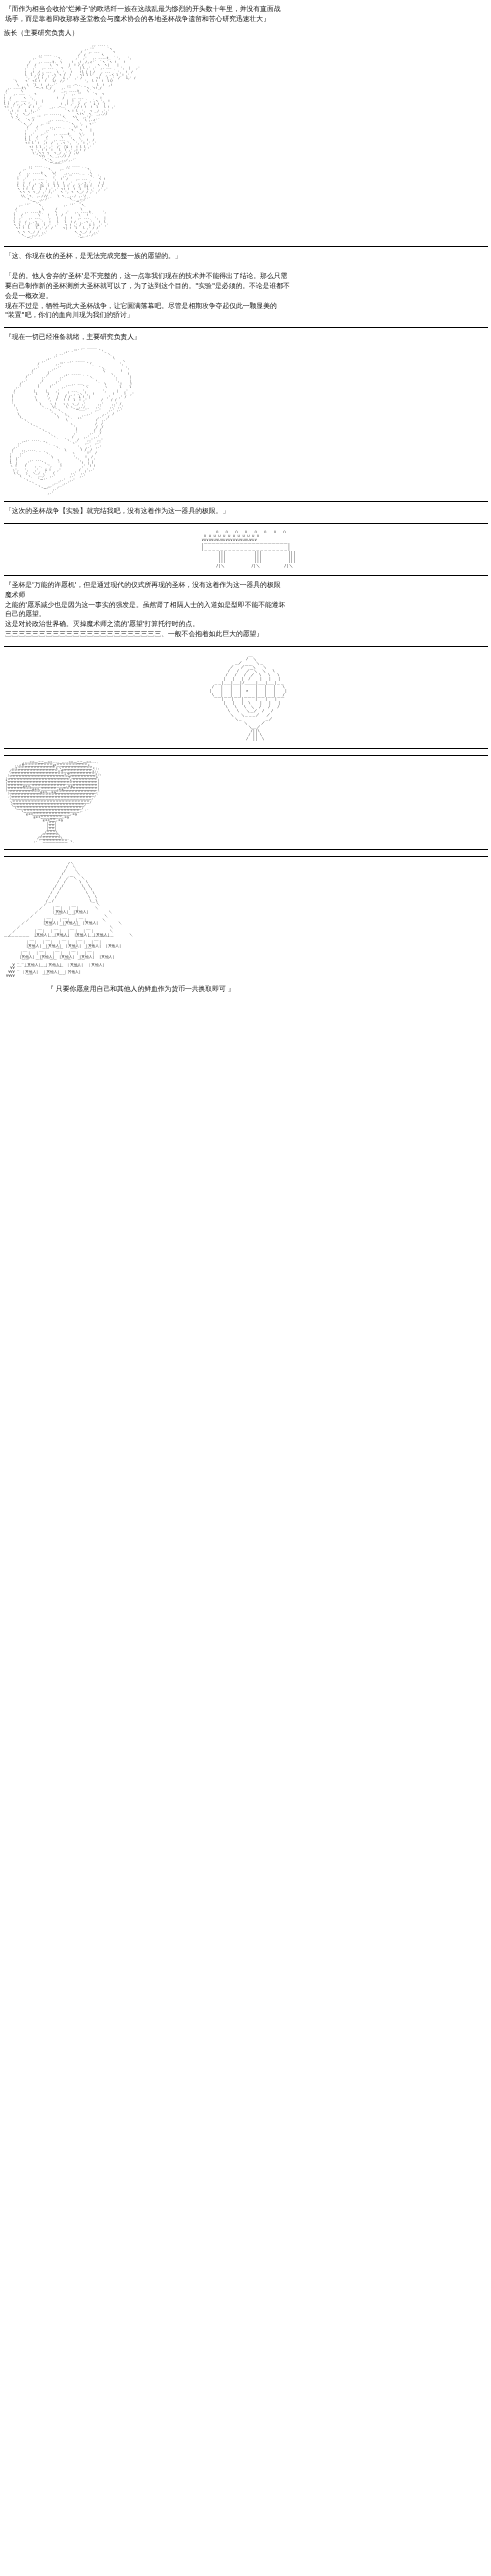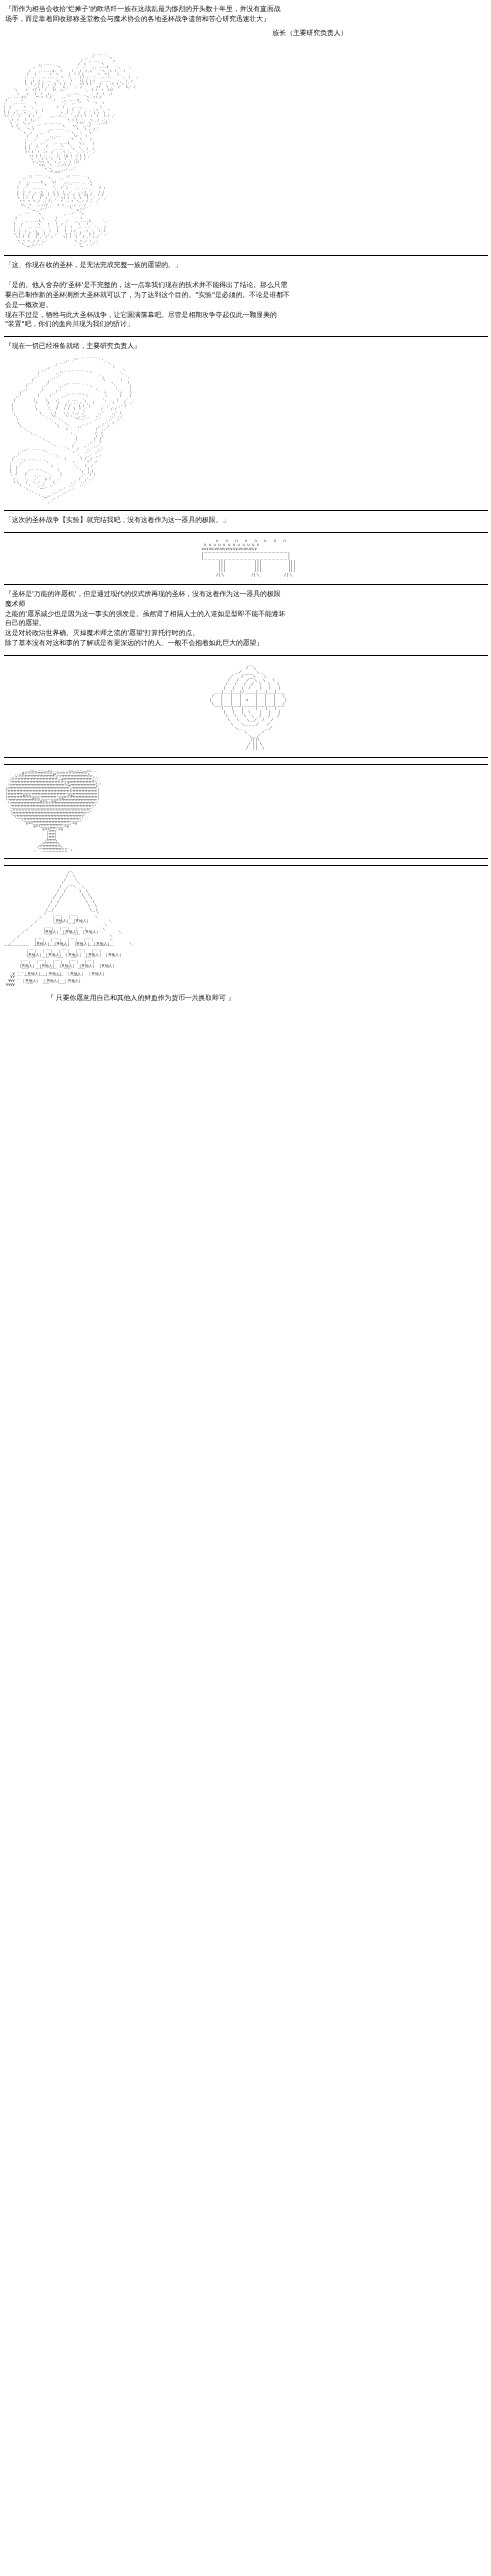--- a/index.html
+++ b/index.html
@@ -22,21 +22,20 @@
     font-size: 6.8px;
     line-height: 1.45;
     color: #111111;
     white-space: pre-wrap;
     margin: 2.5px 0 3.7px 0;
     padding: 0 1.2px;
   }
   .speaker-row {
     font-family: "DejaVu Sans", "Liberation Sans", sans-serif;
     font-size: 6.8px;
-    text-align: right;
     padding-right: 141px;
     margin: 1.2px 0 1.2px 0;
     color: #111111;
   }
   .divider {
     border: none;
     border-top: 0.6px solid #000000;
     margin: 6.1px 0 4.9px 0;
     width: 100%;
   }
@@ -80,21 +79,21 @@
   }
   .final-line {
     font-family: "DejaVu Sans", "Liberation Sans", sans-serif;
     font-size: 6.8px;
     color: #111111;
     margin-top: 4.9px;
     padding: 0 1.2px;
     margin-left: 42px;
   }
   .block {
-    margin-bottom: 15px;
+    margin-bottom: 6px;
   }
 </style>
 </head>
 <body>
 
 <div class="page">
 
   <div class="block">
     <div class="narration">『而作为相当会收拾'烂摊子'的欧塔纤一族在这战乱最为惨烈的开头数十年里，并没有直面战
 场手，而是靠着回收那称圣堂教会与魔术协会的各地圣杯战争遗留和苦心研究迅速壮大』</div>
@@ -247,21 +246,21 @@
 </pre>
   </div>
 
   <hr class="divider">
 
   <div class="narration">『圣杯是'万能的许愿机'，但是通过现代的仪式所再现的圣杯，没有这着作为这一器具的极限
 魔术师
 之能的'愿系减少也是因为这一事实的强发是。虽然肾了相隔人士的入道如是型即不能不能遵坏
 自己的愿望。
 这是对於政治世界确。灭掉魔术师之流的'愿望'打算托行时的点。
-除了基本没有对这和事的了解或是有更深远的计的人、一般不会抱着如此巨大的愿望』</div>
+三三三三三三三三三三三三三三三三三三三三三三三、一般不会抱着如此巨大的愿望』</div>
 
   <hr class="divider">
 
   <div class="centerbox">
 <pre class="ascii art-d">                   __
                   /  ＼
              ＿／      ＼＿
            ／   ／￣￣＼   ＼
           /   /   ／￣＼  ＼   \
          /   /   /  ／  \   \   \

